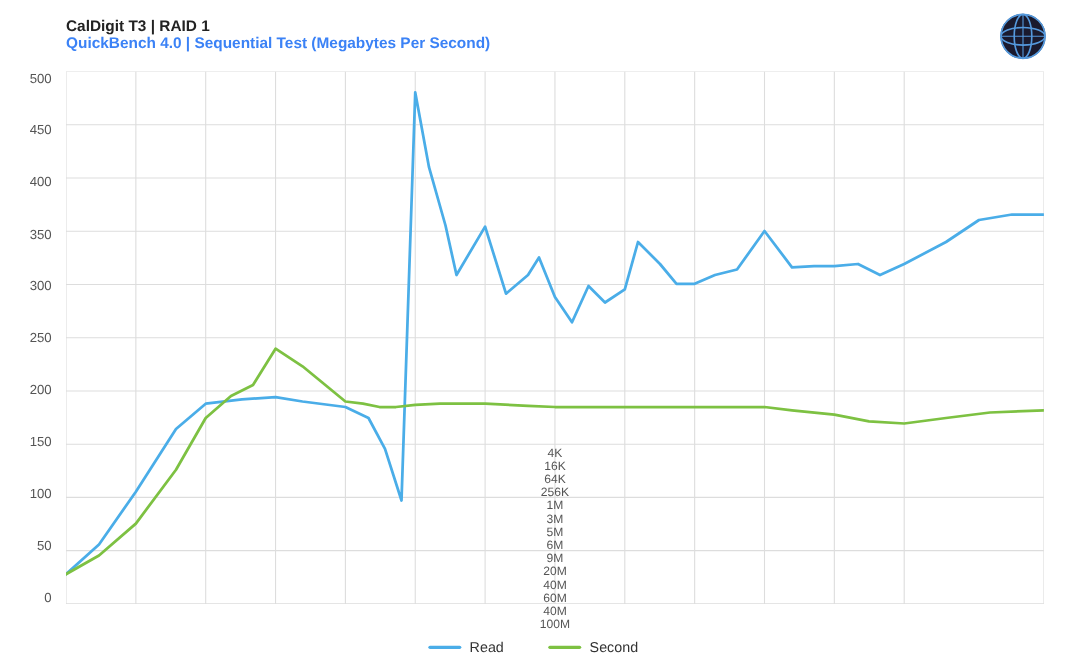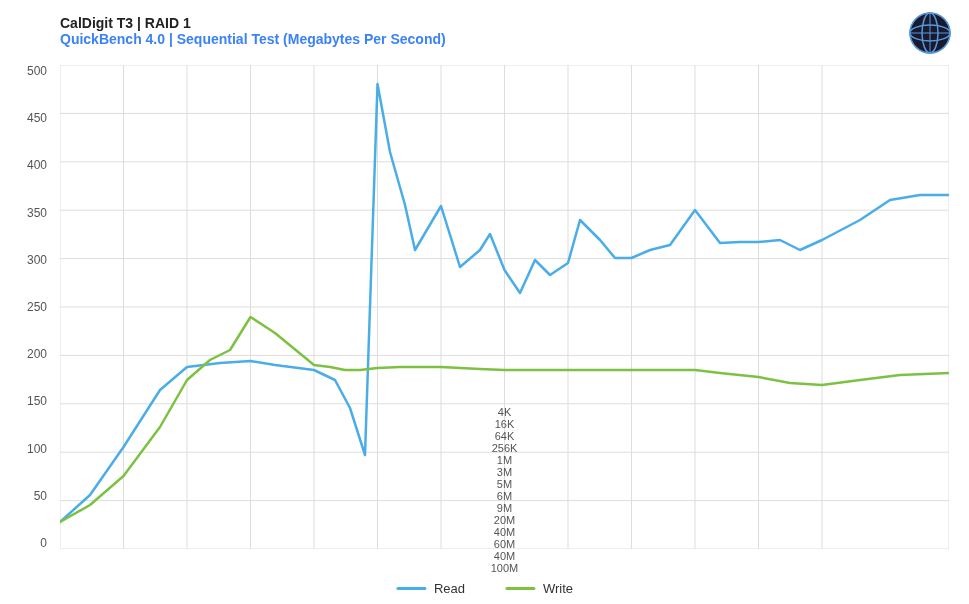--- a/index.html
+++ b/index.html
@@ -273,17 +273,17 @@
     <span class="x-label">100M</span>
   </div>
 
   <div class="legend">
     <div class="legend-item">
       <div class="legend-line" style="background:#4AADE8;"></div>
       <span class="legend-label">Read</span>
     </div>
     <div class="legend-item">
       <div class="legend-line" style="background:#7DC142;"></div>
-      <span class="legend-label">Write</span>
+      <span class="legend-label">Second</span>
     </div>
   </div>
 
 </div>
 
 </body></html>

